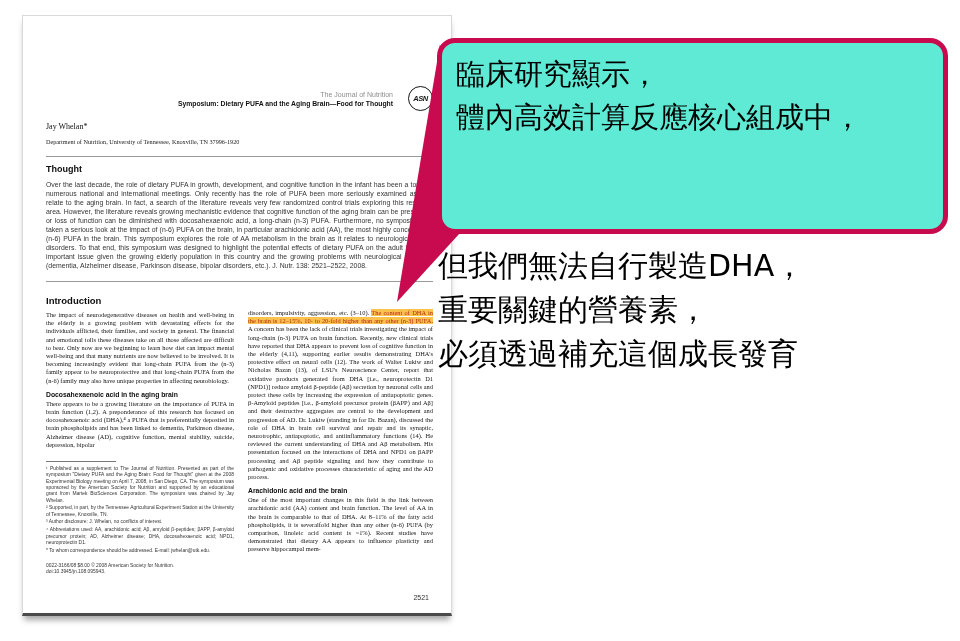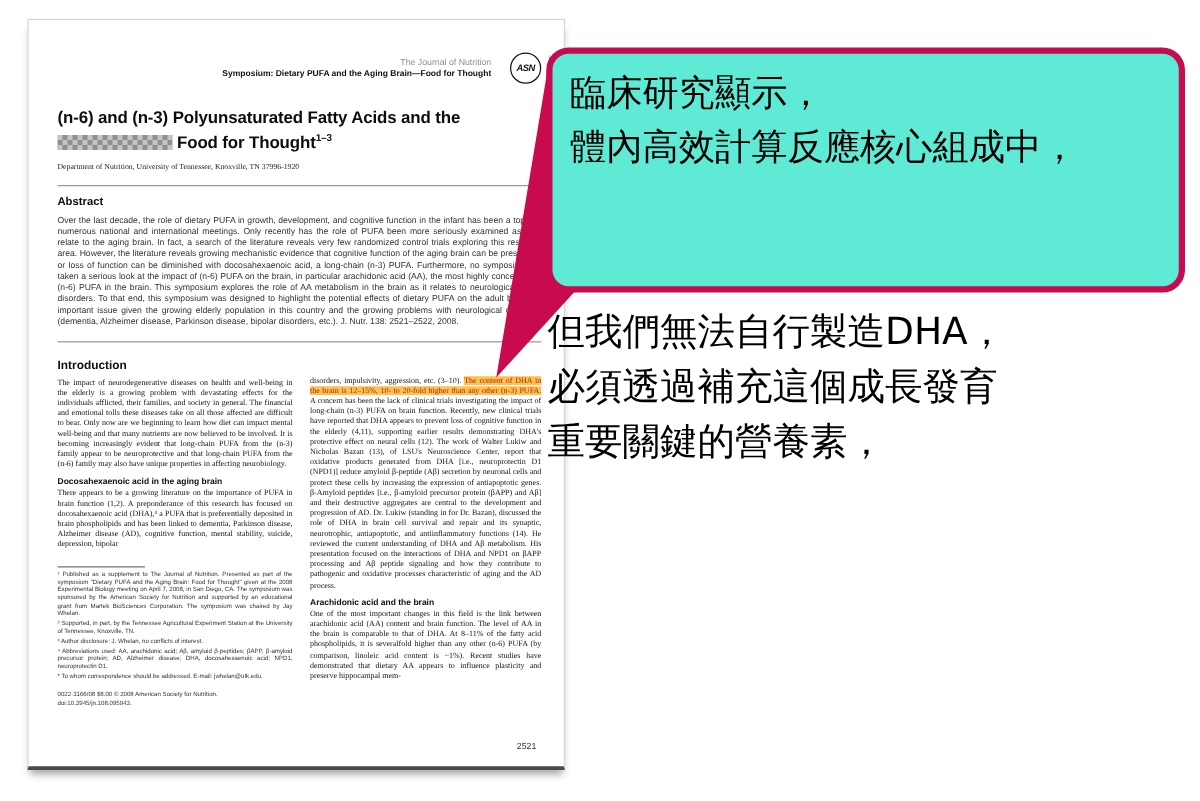--- a/index.html
+++ b/index.html
@@ -4,21 +4,21 @@
 <style>
   html,body{margin:0;padding:0;background:#fff;}
   .canvas{position:relative;width:960px;height:641px;background:#fff;overflow:hidden;
           font-family:"Liberation Sans",sans-serif;}
 
   
   .page{position:absolute;left:22px;top:15px;width:430px;height:601px;background:#fff;
         border:1px solid #d9d9d9;border-bottom:3px solid #4a4a4a;
         box-shadow:0 6px 6px -2px rgba(0,0,0,0.35);
         box-sizing:border-box;padding:26px 18px 0 23px;overflow:hidden;z-index:1;}
-  .page-header{display:flex;justify-content:flex-end;align-items:center;gap:15px;}
+  .page-header{display:flex;justify-content:flex-end;align-items:center;gap:15px;margin-top:44px;}
   .header-text{text-align:right;}
   .journal-name{font-size:7px;color:#8d8d8d;line-height:9px;}
   .symposium-line{font-size:6.8px;font-weight:bold;color:#111;line-height:9px;}
   .asn-logo{width:23px;height:23px;border-radius:50%;border:1.6px solid #151515;
             display:flex;align-items:center;justify-content:center;flex:0 0 auto;
             font-size:7.5px;font-weight:bold;font-style:italic;color:#151515;letter-spacing:-0.4px;}
   .paper-title{font-size:13.5px;font-weight:bold;color:#0d0d0d;line-height:17px;
                letter-spacing:-0.1px;margin:18px 0 0;max-width:330px;}
   .paper-title sup{font-size:8px;}
   .censored{display:inline-block;width:92px;height:12px;vertical-align:-1px;
@@ -64,26 +64,26 @@
     <div class="page-header">
       <div class="header-text">
         <div class="journal-name">The Journal of Nutrition</div>
         <div class="symposium-line">Symposium: Dietary PUFA and the Aging Brain—Food for Thought</div>
       </div>
       <div class="asn-logo">
         <span>ASN</span>
       </div>
     </div>
 
-    <h1 class="paper-title"><span>(n-6) and (n-3) Polyunsaturated Fatty Acids and the </span><span class="censored"></span><span> Food for Thought</span><sup>1–3</sup></h1>
 
+    <div class="author">Jay Whelan*</div>
     <div class="affiliation">Department of Nutrition, University of Tennessee, Knoxville, TN 37996-1920</div>
 
     <hr class="rule">
-    <div class="abstract-heading">Abstract</div>
+    <div class="abstract-heading">Thought</div>
     <p class="abstract">Over the last decade, the role of dietary PUFA in growth, development, and cognitive function in the infant has been a topic at numerous national and international meetings. Only recently has the role of PUFA been more seriously examined as they relate to the aging brain. In fact, a search of the literature reveals very few randomized control trials exploring this research area. However, the literature reveals growing mechanistic evidence that cognitive function of the aging brain can be preserved, or loss of function can be diminished with docosahexaenoic acid, a long-chain (n-3) PUFA. Furthermore, no symposia have taken a serious look at the impact of (n-6) PUFA on the brain, in particular arachidonic acid (AA), the most highly concentrated (n-6) PUFA in the brain. This symposium explores the role of AA metabolism in the brain as it relates to neurological mood disorders. To that end, this symposium was designed to highlight the potential effects of dietary PUFA on the adult brain, an important issue given the growing elderly population in this country and the growing problems with neurological disorders (dementia, Alzheimer disease, Parkinson disease, bipolar disorders, etc.).  J. Nutr. 138: 2521–2522, 2008.</p>
     <hr class="rule">
 
     <div class="columns">
       <div class="col-left">
         <div class="section-heading lg">Introduction</div>
         <p class="body-text">The impact of neurodegenerative diseases on health and well-being in the elderly is a growing problem with devastating effects for the individuals afflicted, their families, and society in general. The financial and emotional tolls these diseases take on all those affected are difficult to bear. Only now are we beginning to learn how diet can impact mental well-being and that many nutrients are now believed to be involved. It is becoming increasingly evident that long-chain PUFA from the (n-3) family appear to be neuroprotective and that long-chain PUFA from the (n-6) family may also have unique properties in affecting neurobiology.</p>
         <div class="section-heading sm">Docosahexaenoic acid in the aging brain</div>
         <p class="body-text">There appears to be a growing literature on the importance of PUFA in brain function (1,2). A preponderance of this research has focused on docosahexaenoic acid (DHA),⁴ a PUFA that is preferentially deposited in brain phospholipids and has been linked to dementia, Parkinson disease, Alzheimer disease (AD), cognitive function, mental stability, suicide, depression, bipolar</p>
         <div class="footnote-rule"></div>
@@ -114,17 +114,17 @@
     <polygon points="50,8 7,266 70,197"></polygon>
   </svg>
 
   <div class="callout">
     <div class="callout-line">臨床研究顯示，</div>
     <div class="callout-line">體內高效計算反應核心組成中，</div>
   </div>
 
   <div class="caption">
     <div class="caption-line">但我們無法自行製造DHA，</div>
+    <div class="caption-line">重要關鍵的營養素，</div>
     <div class="caption-line">必須透過補充這個成長發育</div>
-    <div class="caption-line">重要關鍵的營養素，</div>
   </div>
 
 </div>
 
 </body></html>

